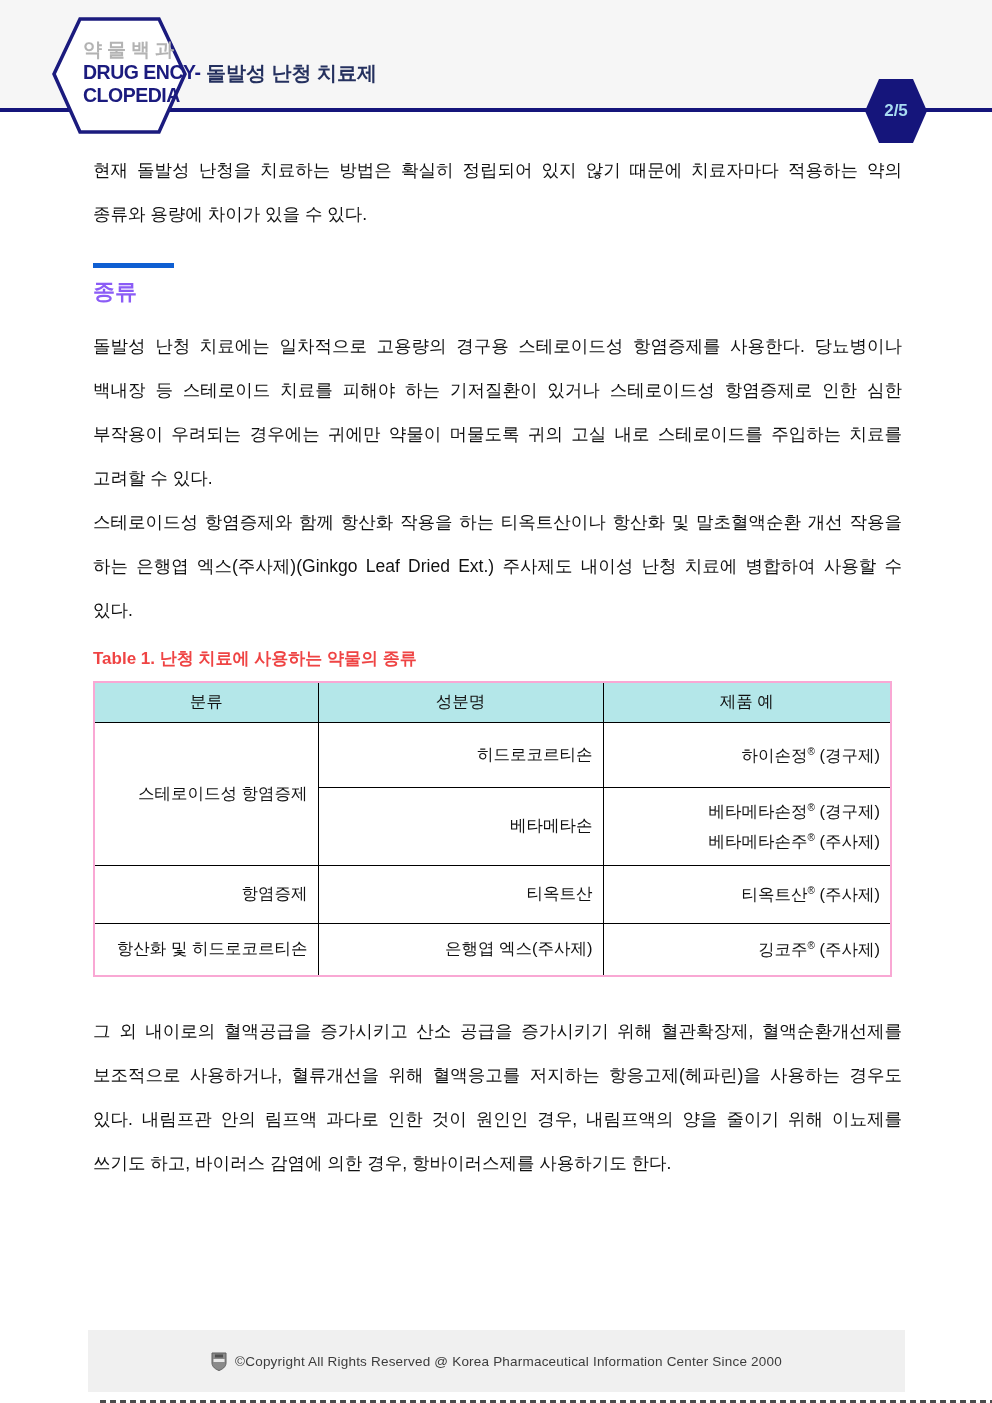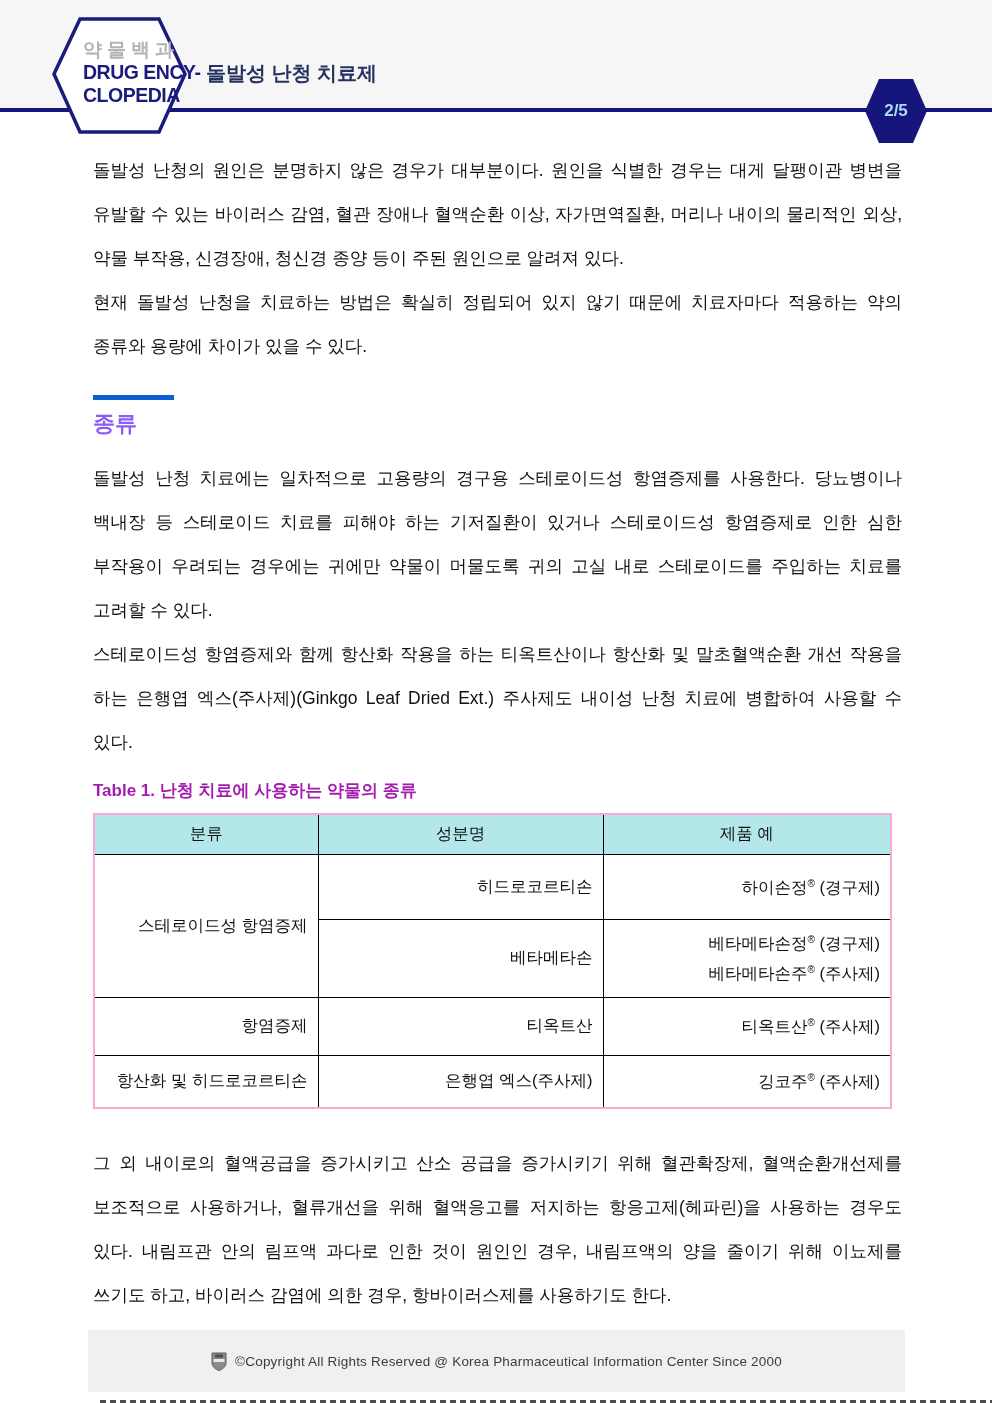--- a/index.html
+++ b/index.html
@@ -28,21 +28,21 @@
   
   .content { position:absolute; top:148px; left:93px; width:809px; color:#111111; }
   .para {
     font-size:17.5px; line-height:44px; text-align:justify;
     word-break:keep-all; color:#111111;
   }
   .para + .para { margin-top:0; }
   .section-rule { margin-top:27px; width:81px; height:5px; background:#0f5fd2; }
   .section-title { margin-top:9px; font-size:22px; font-weight:bold; color:#8b5cf6; }
   .section-body { margin-top:17px; }
-  .table-caption { margin-top:15px; font-size:17px; font-weight:bold; color:#a21caf; }
+  .table-caption { margin-top:15px; font-size:17px; font-weight:bold; color:#ef4444; }
   
   table.drug-table {
     margin-top:11px; border-collapse:collapse; table-layout:fixed; width:797px;
     border:2px solid #f9a8d4;
   }
   .drug-table th, .drug-table td {
     border:1.6px solid #000; font-weight:normal;
     font-size:16.5px; color:#111; vertical-align:middle;
   }
   .drug-table th { background:#b4e7e9; text-align:center; height:40px; }
@@ -88,21 +88,20 @@
 
   <div class="page-badge">
     <svg width="64" height="66" viewBox="0 0 64 66">
       <polygon points="15,1 49,1 63,33 49,65 15,65 1,33" fill="#15157b"></polygon>
     </svg>
     <div class="page-badge-label">2/5</div>
   </div>
 
   <div class="content">
 
-    <p class="para">돌발성 난청의 원인은 분명하지 않은 경우가 대부분이다. 원인을 식별한 경우는 대게 달팽이관 병변을 유발할 수 있는 바이러스 감염, 혈관 장애나 혈액순환 이상, 자가면역질환, 머리나 내이의 물리적인 외상, 약물 부작용, 신경장애, 청신경 종양 등이 주된 원인으로 알려져 있다.</p>
     <p class="para">현재 돌발성 난청을 치료하는 방법은 확실히 정립되어 있지 않기 때문에 치료자마다 적용하는 약의 종류와 용량에 차이가 있을 수 있다.</p>
 
     <div class="section-rule"></div>
     <h2 class="section-title">종류</h2>
 
     <p class="para section-body">돌발성 난청 치료에는 일차적으로 고용량의 경구용 스테로이드성 항염증제를 사용한다. 당뇨병이나 백내장 등 스테로이드 치료를 피해야 하는 기저질환이 있거나 스테로이드성 항염증제로 인한 심한 부작용이 우려되는 경우에는 귀에만 약물이 머물도록 귀의 고실 내로 스테로이드를 주입하는 치료를 고려할 수 있다.</p>
     <p class="para">스테로이드성 항염증제와 함께 항산화 작용을 하는 티옥트산이나 항산화 및 말초혈액순환 개선 작용을 하는 은행엽 엑스(주사제)(Ginkgo Leaf Dried Ext.) 주사제도 내이성 난청 치료에 병합하여 사용할 수 있다.</p>
 
     <div class="table-caption">Table 1. 난청 치료에 사용하는 약물의 종류</div>
 

